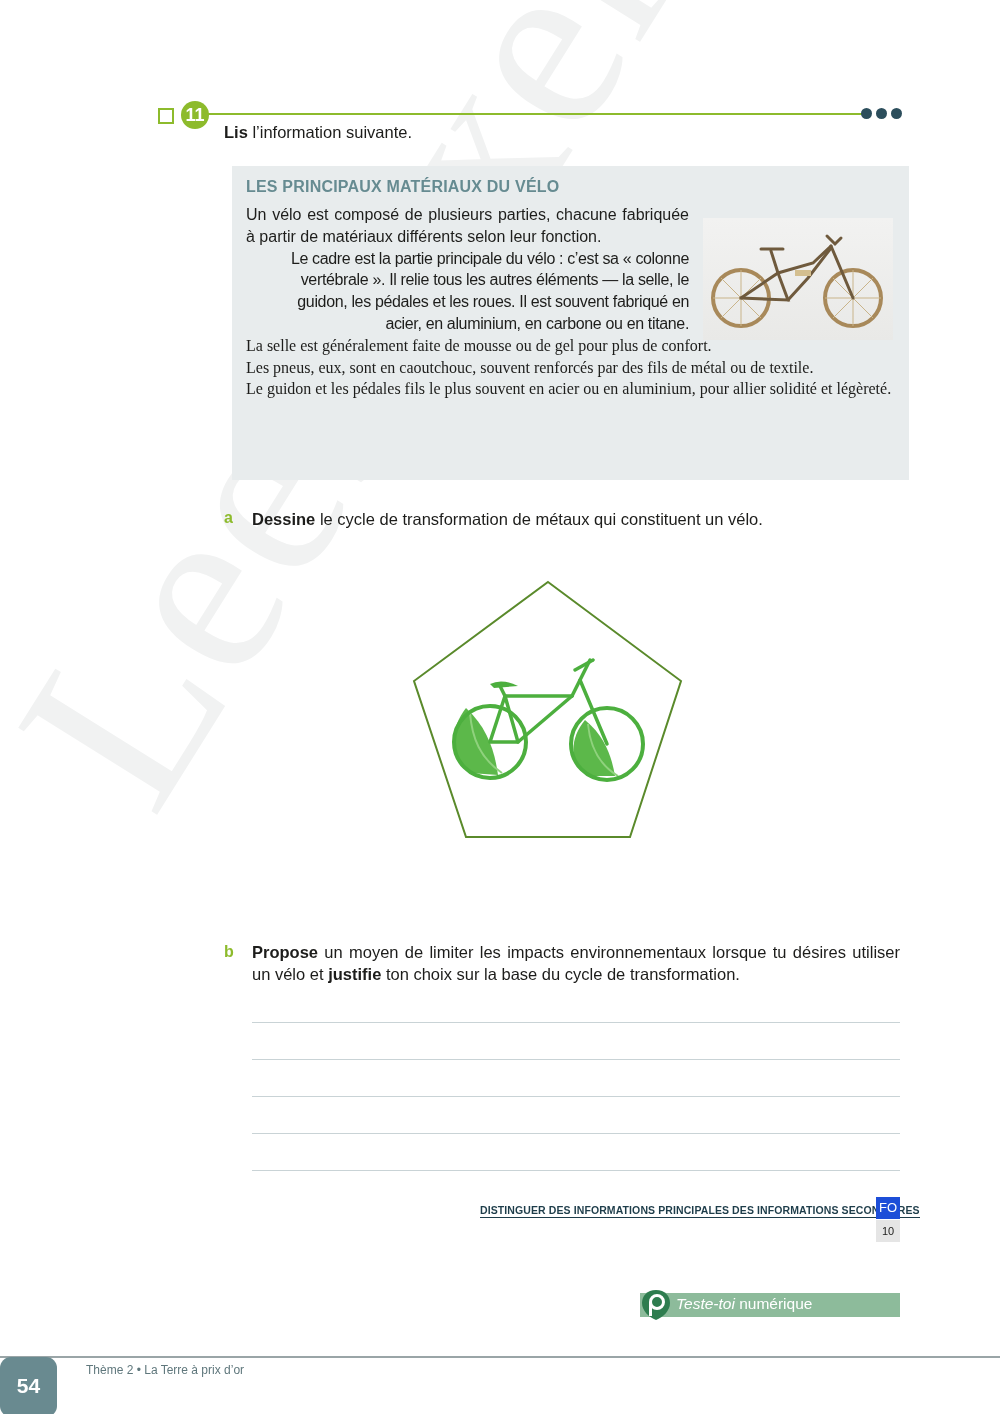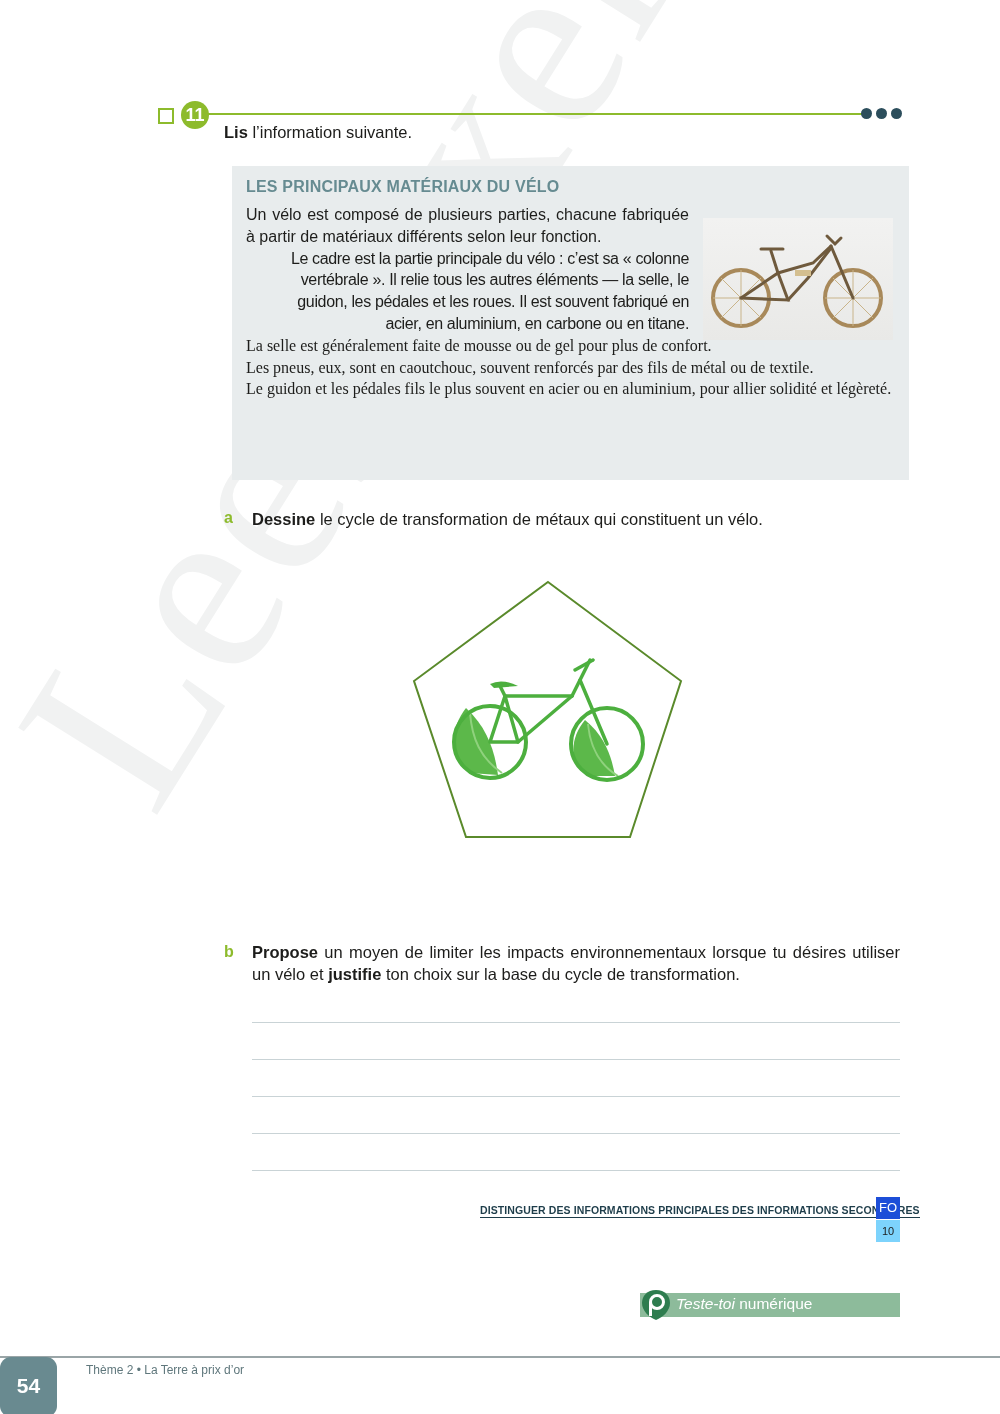--- a/index.html
+++ b/index.html
@@ -45,21 +45,21 @@
     .q-text { position: absolute; font-size: 16.5px; line-height: 22px; }
     .q-text b { font-weight: bold; }
 
     .answer-line { position: absolute; left: 252px; width: 648px; height: 1px; background: #c9d3d6; }
 
     
     .comp-label { position: absolute; left: 480px; top: 1204px; font-size: 10.5px; font-weight: bold; color: #1e3d4a;
       letter-spacing: 0.1px; border-bottom: 1.5px solid #1e3d4a; padding-bottom: 1px; white-space: nowrap; }
     .comp-code { position: absolute; left: 876px; top: 1197px; width: 24px; height: 22px; background: #1d4ed8; color: #fff;
       font-size: 13px; line-height: 22px; text-align: center; }
-    .comp-num { position: absolute; left: 876px; top: 1220px; width: 24px; height: 22px; background: #7dd3fc; color: #1d1d1b;
+    .comp-num { position: absolute; left: 876px; top: 1220px; width: 24px; height: 22px; background: #e5e5e5; color: #1d1d1b;
       font-size: 11px; line-height: 22px; text-align: center; }
 
     
     .teste-bar { position: absolute; left: 640px; top: 1293px; width: 260px; height: 24px; background: #8dbb9b; }
     .teste-logo { position: absolute; left: 641px; top: 1289px; width: 30px; height: 32px; }
     .teste-text { position: absolute; left: 676px; top: 1295px; font-size: 15.5px; color: #ffffff; }
     .teste-text i { font-style: italic; }
 
     
     .footer-rule { position: absolute; left: 0; top: 1356px; width: 1000px; height: 2px; background: #9aa5a7; }

